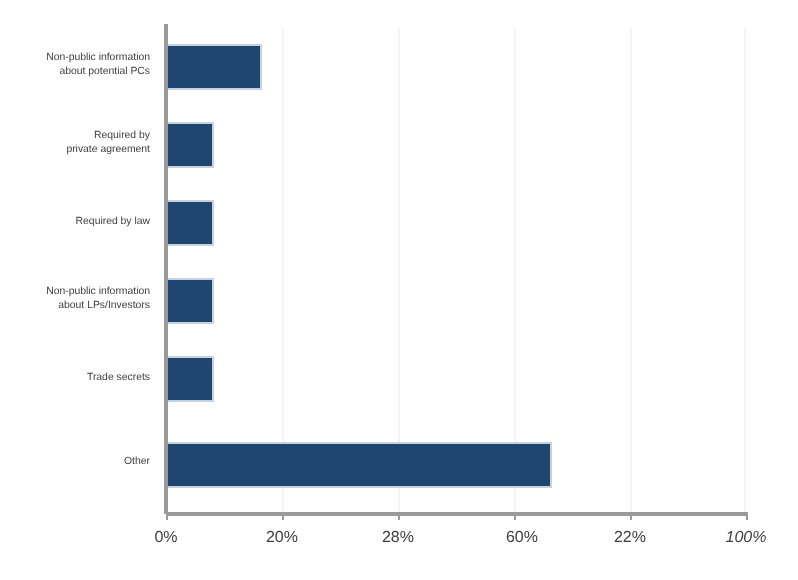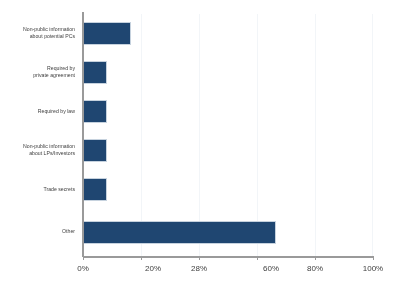--- a/index.html
+++ b/index.html
@@ -151,19 +151,19 @@
 about potential PCs</div>
   <div class="cat-label" style="top:65px;">Required by
 private agreement</div>
   <div class="cat-label" style="top:108px;">Required by law</div>
   <div class="cat-label" style="top:143px;">Non-public information
 about LPs/Investors</div>
   <div class="cat-label" style="top:186px;">Trade secrets</div>
   <div class="cat-label" style="top:228px;">Other</div>
 
   <div class="x-tick-label" style="left:83px;">0%</div>
-  <div class="x-tick-label" style="left:141px;text-align:right;">20%</div>
+  <div class="x-tick-label" style="left:141px;">20%</div>
   <div class="x-tick-label" style="left:199px;">28%</div>
-  <div class="x-tick-label" style="left:271px;">60%</div>
-  <div class="x-tick-label" style="left:315px;">80%</div>
-  <div class="x-tick-label" style="left:373px;">100%</div>
+  <div class="x-tick-label" style="left:261px;">60%</div>
+  <div class="x-tick-label" style="left:315px;">22%</div>
+  <div class="x-tick-label" style="left:373px;font-style:italic;">100%</div>
 
 </div>
 
 </body></html>

